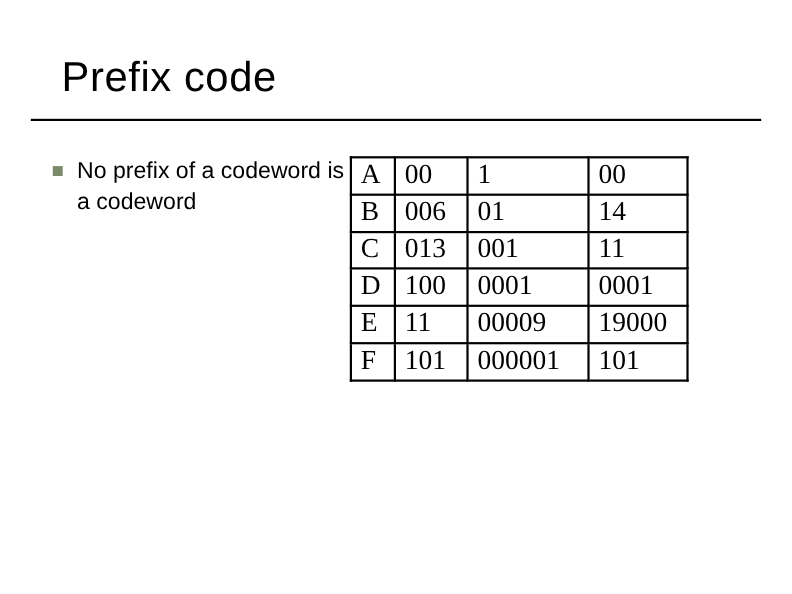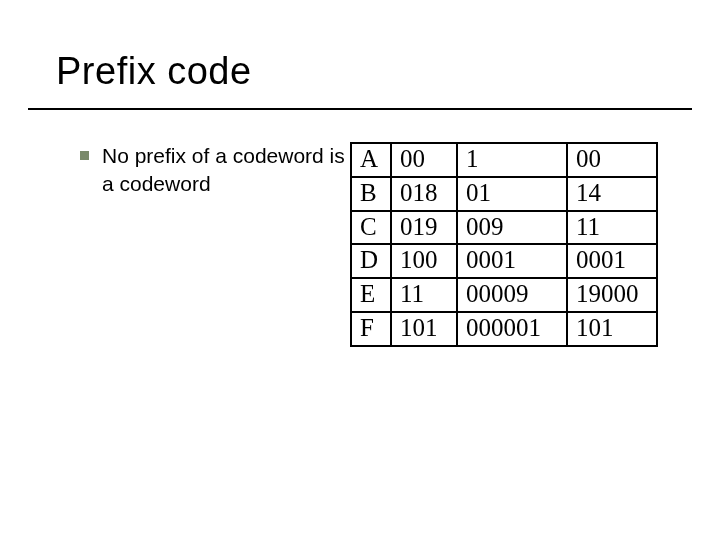--- a/index.html
+++ b/index.html
@@ -31,21 +31,21 @@
     border-top: 2px solid #000;
   }
   .title {
     font-size: 38px;
     font-weight: 400;
     letter-spacing: 0.5px;
     font-family: Verdana, Geneva, sans-serif;
   }
   .body {
     position: absolute;
-    left: 80px;
+    left: 48px;
     top: 142px;
     right: 30px;
     display: flex;
     flex-direction: row;
     align-items: flex-start;
   }
   .bullets {
     width: 268px;
     font-size: 21px;
     line-height: 1.35;
@@ -113,28 +113,28 @@
       <table class="codes">
         <tbody>
           <tr>
             <td class="sym">A</td>
             <td class="c1">00</td>
             <td class="c2">1</td>
             <td class="c3">00</td>
           </tr>
           <tr>
             <td class="sym">B</td>
-            <td class="c1">018</td>
+            <td class="c1">006</td>
             <td class="c2">01</td>
             <td class="c3">14</td>
           </tr>
           <tr>
             <td class="sym">C</td>
-            <td class="c1">019</td>
-            <td class="c2">009</td>
+            <td class="c1">013</td>
+            <td class="c2">001</td>
             <td class="c3">11</td>
           </tr>
           <tr>
             <td class="sym">D</td>
             <td class="c1">100</td>
             <td class="c2">0001</td>
             <td class="c3">0001</td>
           </tr>
           <tr>
             <td class="sym">E</td>

